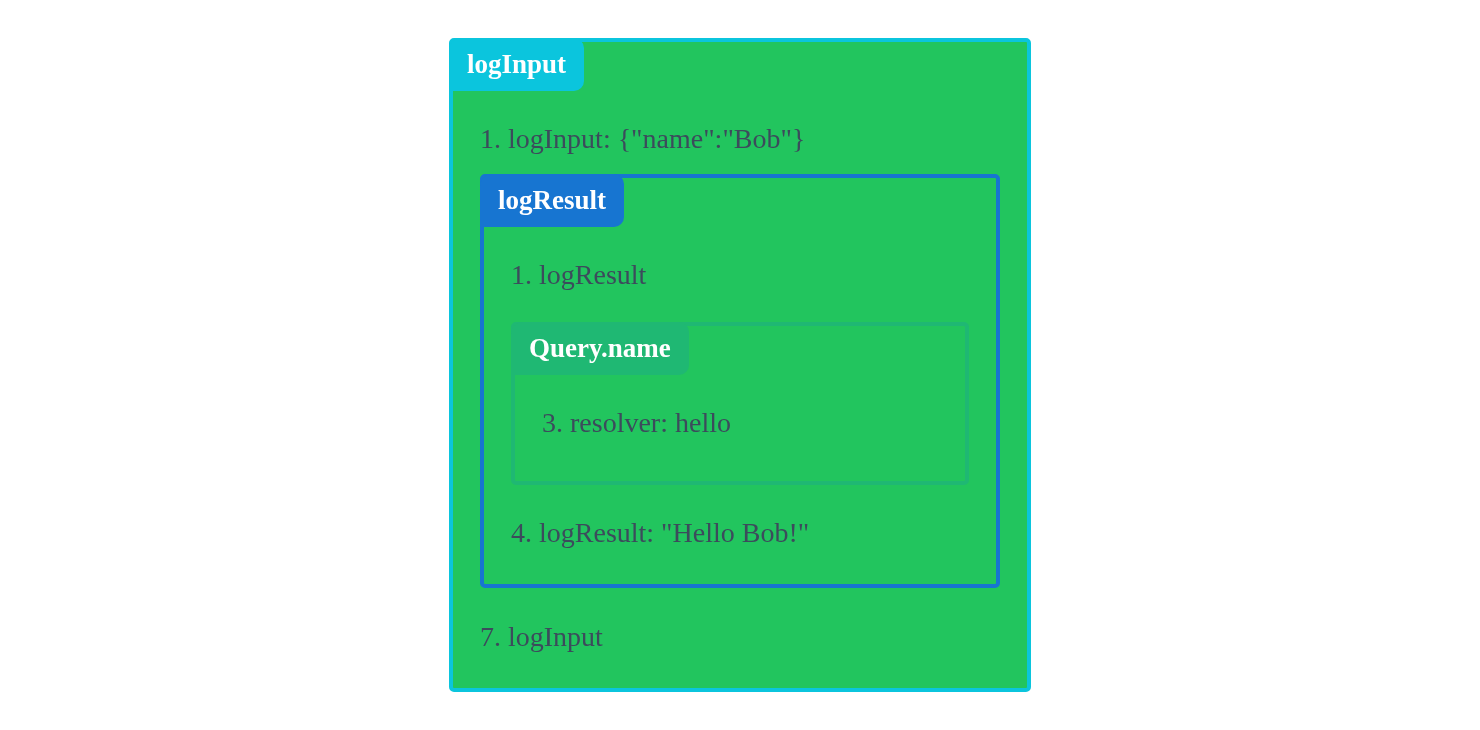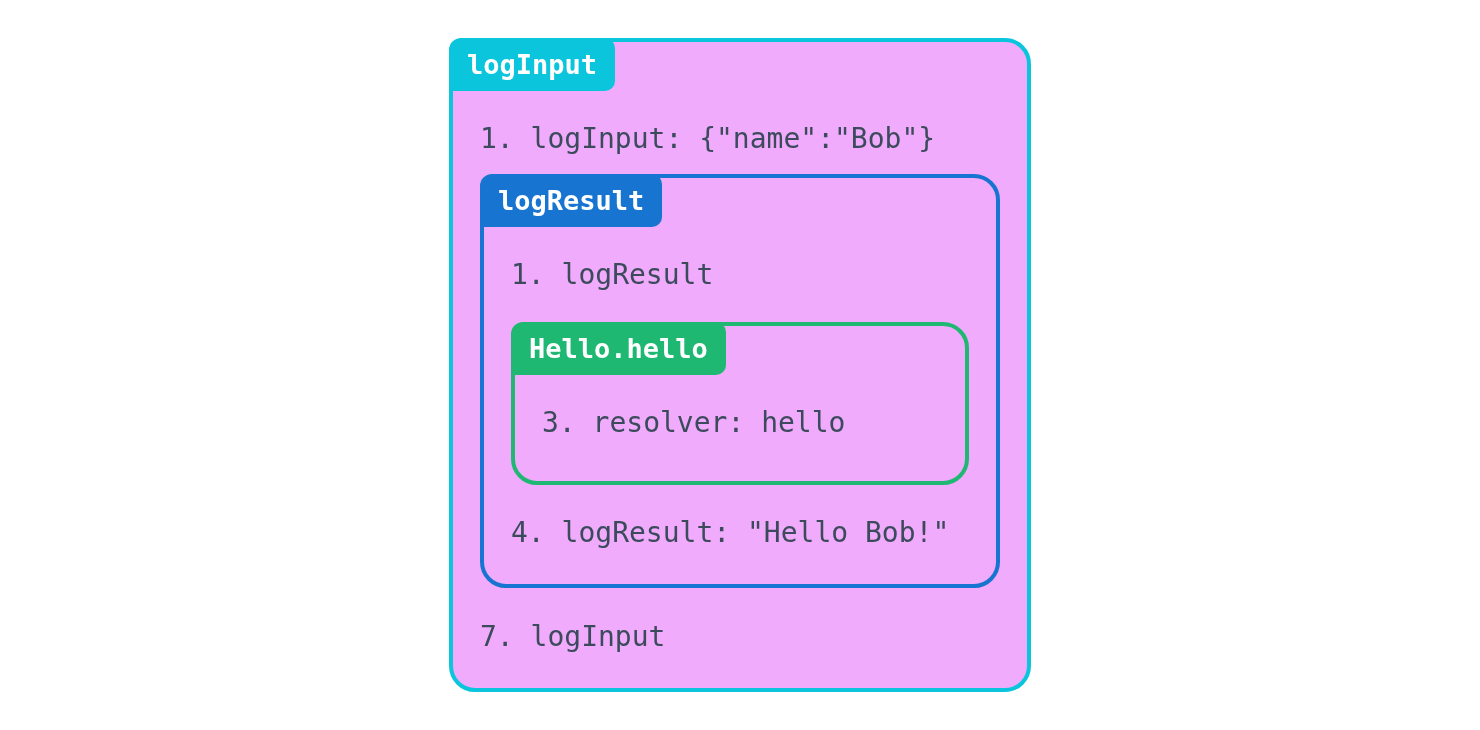--- a/index.html
+++ b/index.html
@@ -8,23 +8,24 @@
     background: #ffffff;
     overflow: hidden;
     font-family: "DejaVu Sans Mono", monospace;
   }
   .canvas {
     width: 1480px; height: 730px;
     display: flex; align-items: center; justify-content: center;
   }
   .frame {
     position: relative;
-    background: #f0abfc;
-    border-radius: 26px;
+    background: #22c55e;
+    border-radius: 5px;
     border: 4px solid;
+    font-family: Liberation Serif, serif;
   }
   .frame-outer  { width: 582px; border-color: #0bc5dd; }
   .frame-middle { width: 100%;  border-color: #1775d1; }
   .frame-inner  { width: 100%;  border-color: #1fb873; }
   .tab {
     position: absolute;
     top: -4px; left: -4px;
     height: 53px;
     line-height: 53px;
     padding: 0 18px;
@@ -64,21 +65,21 @@
       <div class="step">1. logInput: {"name":"Bob"}</div>
 
       <div class="frame frame-middle">
         <div class="tab tab-middle">logResult</div>
 
         <div class="frame-body">
 
           <div class="step">1. logResult</div>
 
           <div class="frame frame-inner">
-            <div class="tab tab-inner">Hello.hello</div>
+            <div class="tab tab-inner">Query.name</div>
 
             <div class="frame-body">
               <div class="step">3. resolver: hello</div>
             </div>
           </div>
 
           <div class="step">4. logResult: "Hello Bob!"</div>
         </div>
       </div>
 

